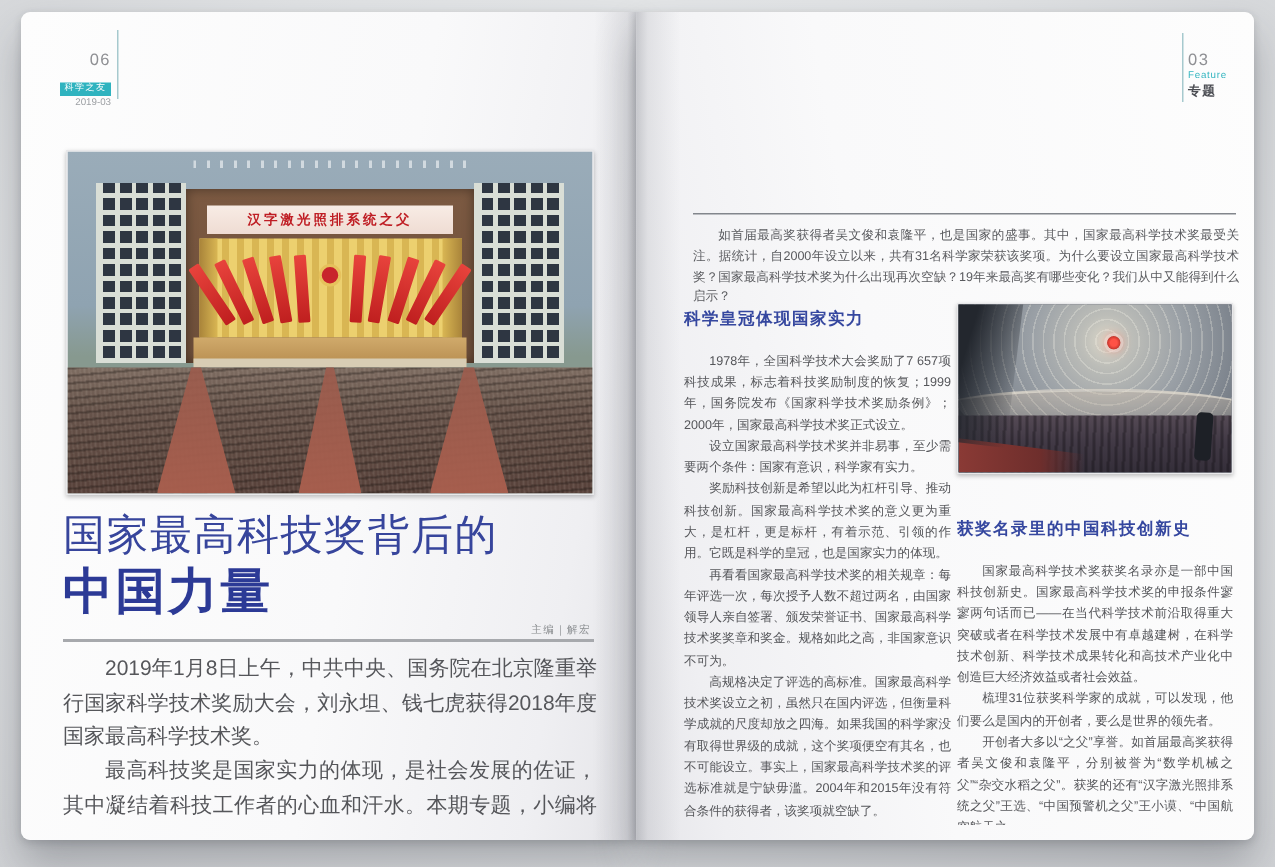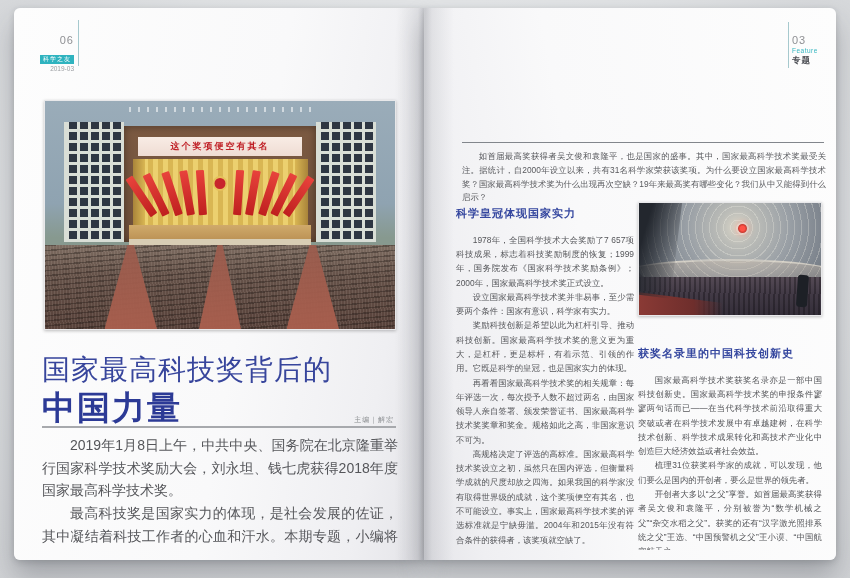--- a/index.html
+++ b/index.html
@@ -76,21 +76,21 @@
       repeating-linear-gradient(175deg, rgba(20,15,12,.32) 0 1.5px, transparent 1.5px 5px),
       repeating-linear-gradient(85deg, rgba(235,225,212,.10) 0 1px, transparent 1px 3px),
       linear-gradient(180deg, #7d6c61 0%, #66534a 35%, #57413a 100%); }
   .aisle { position:absolute; top:0; height:100%;
     background:linear-gradient(180deg, rgba(156,92,77,.9), rgba(170,95,78,.95));
     clip-path: polygon(44% 0, 56% 0, 100% 100%, 0% 100%); }
   .aisle.a1 { left:17%; width:15%; }
   .aisle.a2 { left:44%; width:12%; }
   .aisle.a3 { left:69%; width:15%; }
 
-  .pl-title { position:absolute; left:28px; top:346px; line-height:1.15; }
+  .pl-title { position:absolute; left:28px; top:334px; line-height:1.15;font-family:Liberation Serif, serif; }
   .t-light { font-size:28px; color:#37459c; font-weight:500; letter-spacing:1px; }
   .t-bold  { font-size:33px; color:#2c3a96; font-weight:800; letter-spacing:2px; }
   .pl-title .t-bold { display:block; margin-top:3px; }
   .pl-byline { position:absolute; right:30px; top:407px; font-size:7px; color:#8a8d90; letter-spacing:1px; }
   .pl-divider { position:absolute; left:28px; top:418px; width:354px; height:2px; background:#a7a9ad; }
   .pl-body { position:absolute; left:28px; top:426px; width:356px; height:116px; overflow:hidden;
     font-size:14px; color:#55565a; line-height:1.62; text-align:justify; }
   .pl-body p, .col p { text-indent:2em; margin:0; }
 
   
@@ -157,21 +157,21 @@
         <div class="flag" style="left:24%; transform:rotate(-18deg);"></div>
         <div class="flag" style="left:31%; transform:rotate(-10deg);"></div>
         <div class="flag" style="left:38%; transform:rotate(-4deg);"></div>
         <div class="flag" style="right:10%; transform:rotate(34deg);"></div>
         <div class="flag" style="right:17%; transform:rotate(26deg);"></div>
         <div class="flag" style="right:24%; transform:rotate(18deg);"></div>
         <div class="flag" style="right:31%; transform:rotate(10deg);"></div>
         <div class="flag" style="right:38%; transform:rotate(4deg);"></div>
         <div class="emblem"></div>
       </div>
-      <div class="banner">这个奖项便空有其名</div>
+      <div class="banner">汉字激光照排系统之父</div>
       <div class="stage-floor"></div>
       <div class="stage-front"></div>
       <div class="audience">
         <div class="aisle a1"></div>
         <div class="aisle a2"></div>
         <div class="aisle a3"></div>
       </div>
     </div>
 
     <div class="pl-title">

